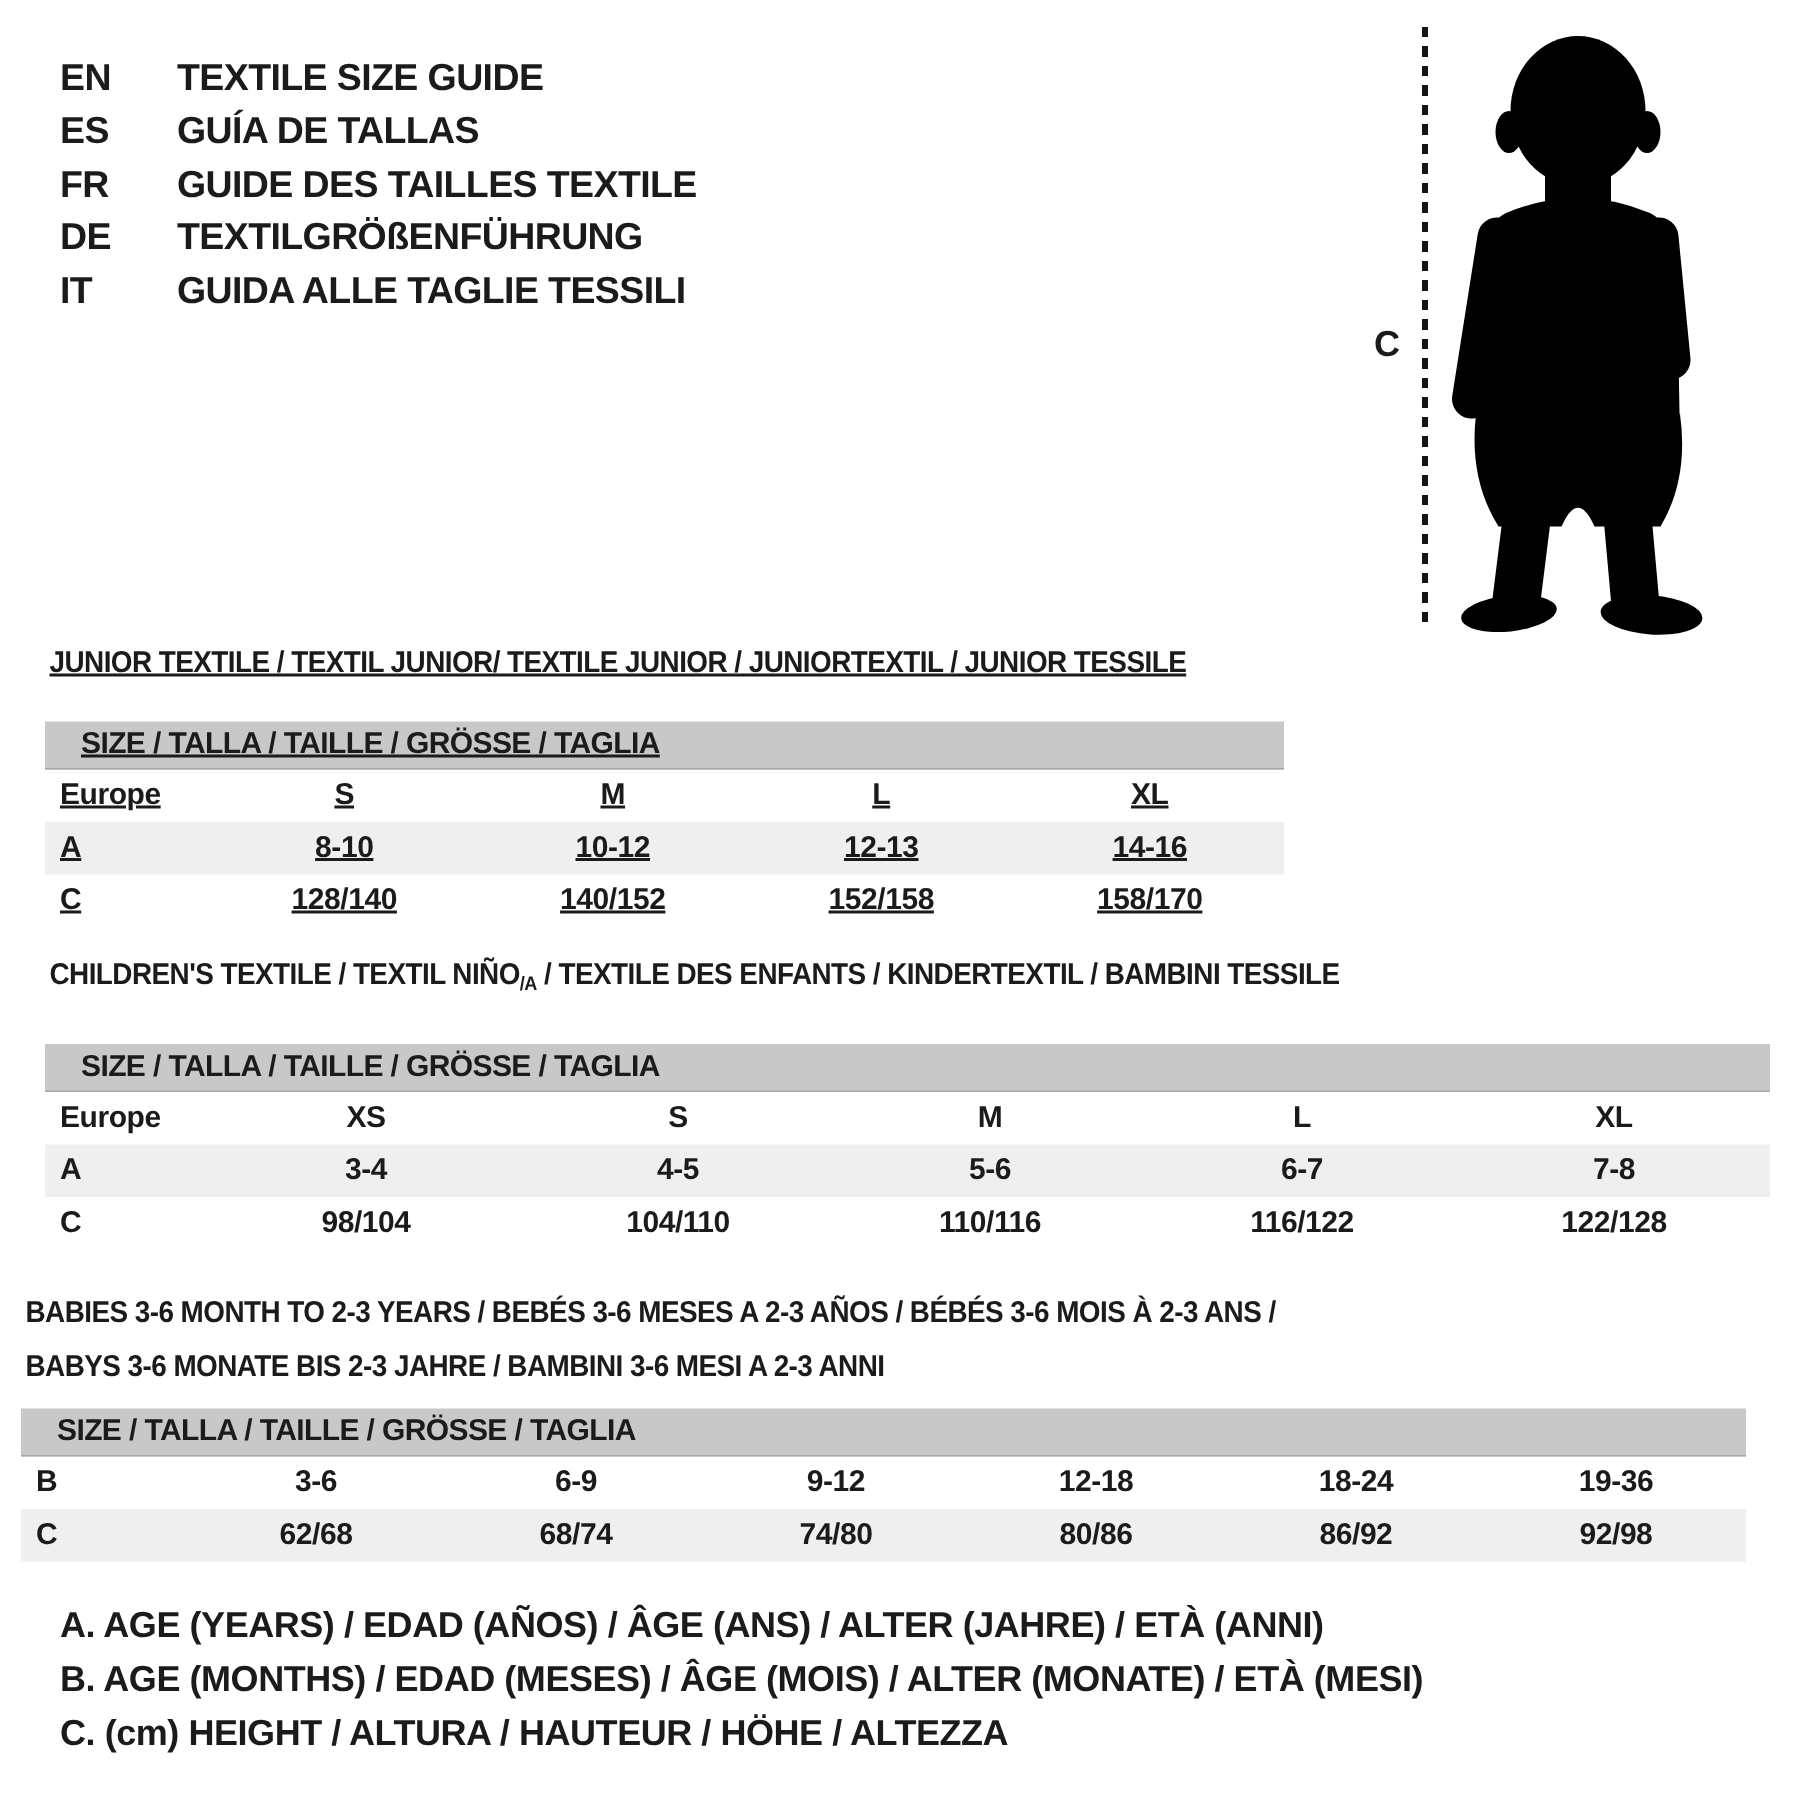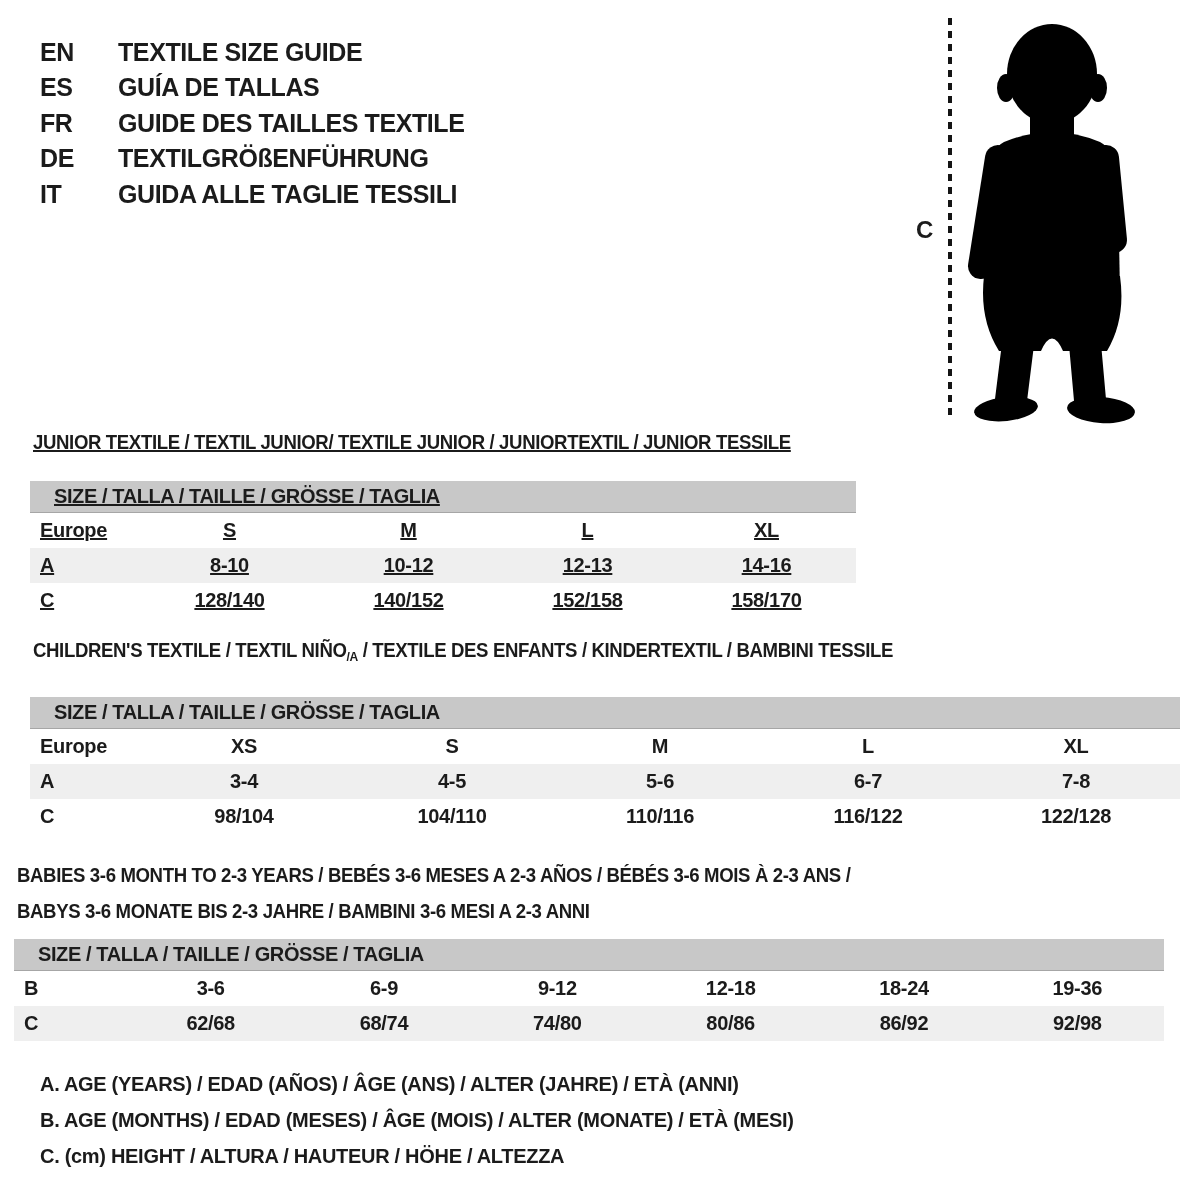--- a/index.html
+++ b/index.html
@@ -43,21 +43,21 @@
   .thead-j{margin-top:27px;}
   .thead-c{margin-top:28px;}
   .thead-b{margin-top:10px;}
   .trow{display:flex;height:35px;line-height:35px;font-size:20px;letter-spacing:-0.3px;}
   .trow.shade{background:var(--row-alt-bg);}
   .cell{overflow:hidden;}
   .lbl{flex:0 0 110px;padding-left:10px;}
   .val{flex:1;text-align:center;}
   
   .legend{position:absolute;left:40px;top:1066px;}
-  .legend-line{height:36px;line-height:36px;font-size:20px;letter-spacing:-0.3px;white-space:nowrap;}
+  .legend-line{height:36px;line-height:36px;font-size:24px;letter-spacing:-0.3px;white-space:nowrap;}
 </style>
 </head>
 <body>
 
 <div class="lang-list">
   <div class="lang-row">
     <span class="lang-code">EN</span>
     <span class="lang-title">TEXTILE SIZE GUIDE</span>
   </div>
   <div class="lang-row">

